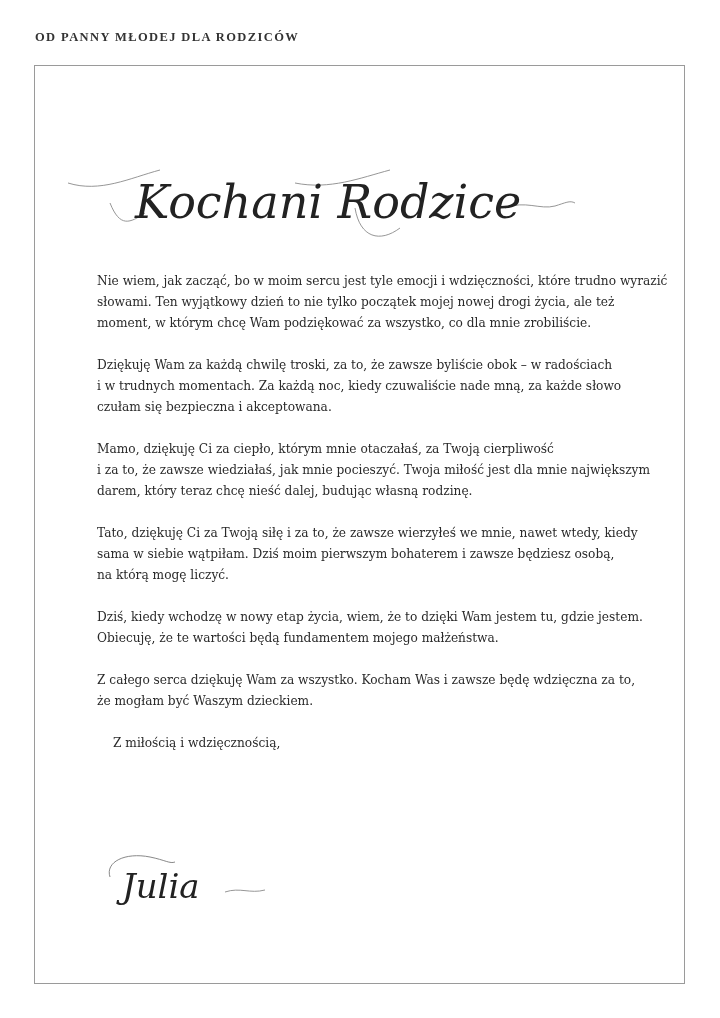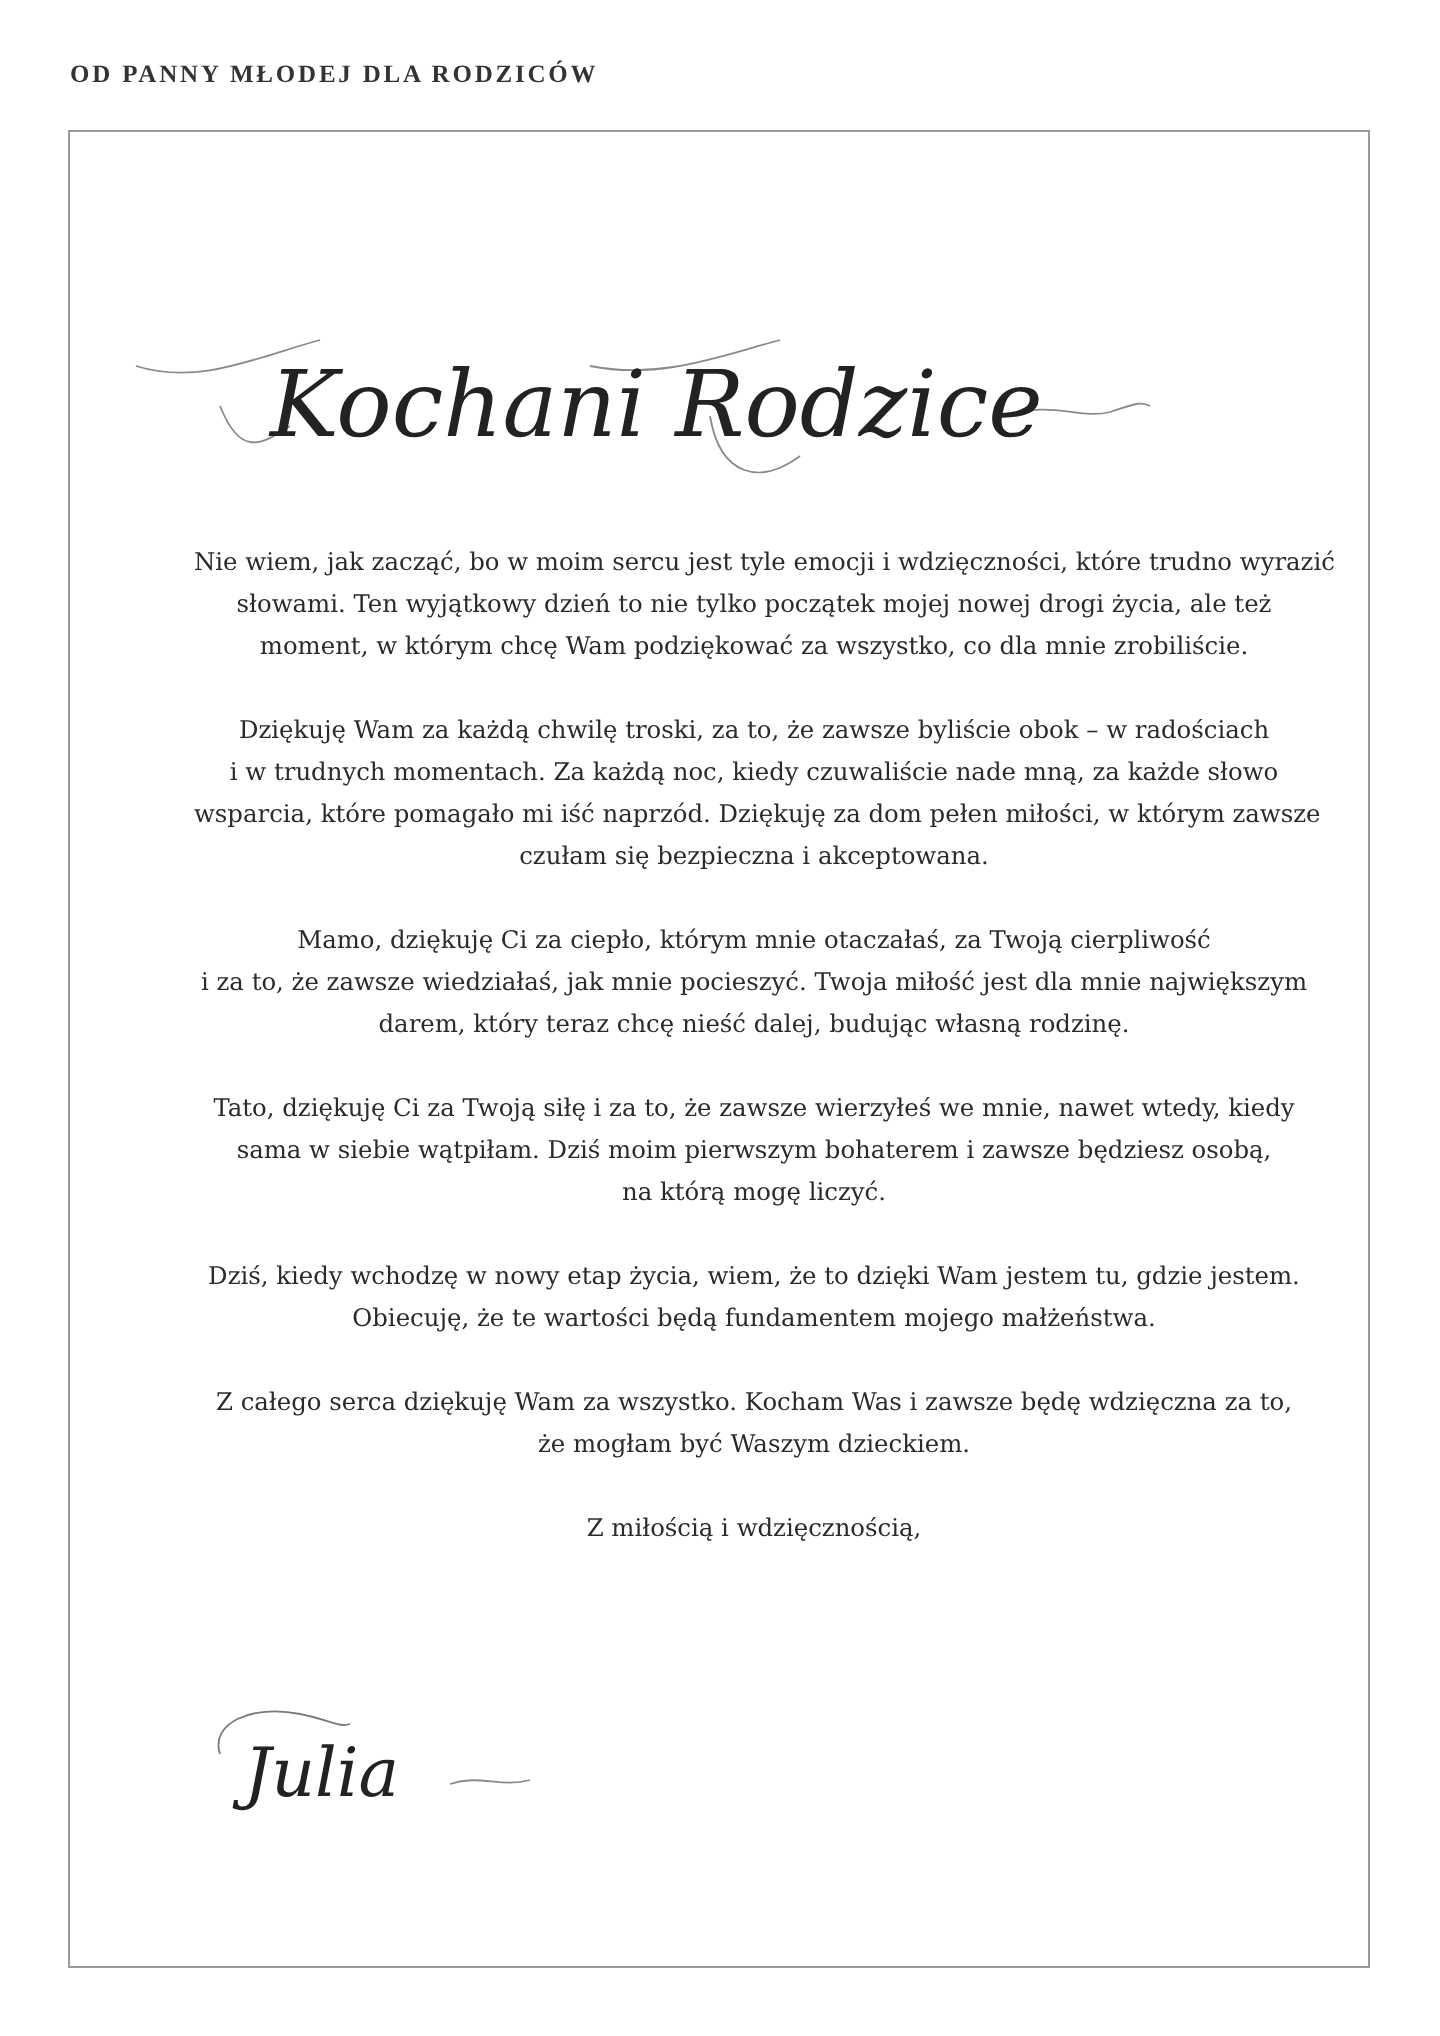--- a/index.html
+++ b/index.html
@@ -20,22 +20,22 @@
   .script-text {
     font-family: "DejaVu Serif", "Liberation Serif", serif;
     font-style: italic; fill: #222;
   }
   .body-text {
     position: absolute; left: 97px; top: 271px; width: 560px;
     font-family: "DejaVu Serif", "Liberation Serif", serif;
     font-size: 12.2px; line-height: 21px; color: #2a2a2a;
   }
   .para { margin: 0 0 21px 0; }
-  .line { display: block; white-space: nowrap; text-align: center; }
-  .closing { margin: 4px; }
+  .line { display: block; white-space: nowrap; }
+  .closing { margin: 16px; }
   .signature {
     position: absolute; left: 80px; top: 832px; width: 220px; height: 100px;
   }
   .signature svg { width: 100%; height: 100%; }
 </style>
 </head>
 <body>
 
 <div class="header">OD PANNY MŁODEJ DLA RODZICÓW</div>
 
@@ -54,21 +54,20 @@
 
 <div class="body-text">
   <p class="para">
     <span class="line">Nie wiem, jak zacząć, bo w moim sercu jest tyle emocji i wdzięczności, które trudno wyrazić</span>
     <span class="line">słowami. Ten wyjątkowy dzień to nie tylko początek mojej nowej drogi życia, ale też</span>
     <span class="line">moment, w którym chcę Wam podziękować za wszystko, co dla mnie zrobiliście.</span>
   </p>
   <p class="para">
     <span class="line">Dziękuję Wam za każdą chwilę troski, za to, że zawsze byliście obok – w radościach</span>
     <span class="line">i w trudnych momentach. Za każdą noc, kiedy czuwaliście nade mną, za każde słowo</span>
-    <span class="line">wsparcia, które pomagało mi iść naprzód. Dziękuję za dom pełen miłości, w którym zawsze</span>
     <span class="line">czułam się bezpieczna i akceptowana.</span>
   </p>
   <p class="para">
     <span class="line">Mamo, dziękuję Ci za ciepło, którym mnie otaczałaś, za Twoją cierpliwość</span>
     <span class="line">i za to, że zawsze wiedziałaś, jak mnie pocieszyć. Twoja miłość jest dla mnie największym</span>
     <span class="line">darem, który teraz chcę nieść dalej, budując własną rodzinę.</span>
   </p>
   <p class="para">
     <span class="line">Tato, dziękuję Ci za Twoją siłę i za to, że zawsze wierzyłeś we mnie, nawet wtedy, kiedy</span>
     <span class="line">sama w siebie wątpiłam. Dziś moim pierwszym bohaterem i zawsze będziesz osobą,</span>

